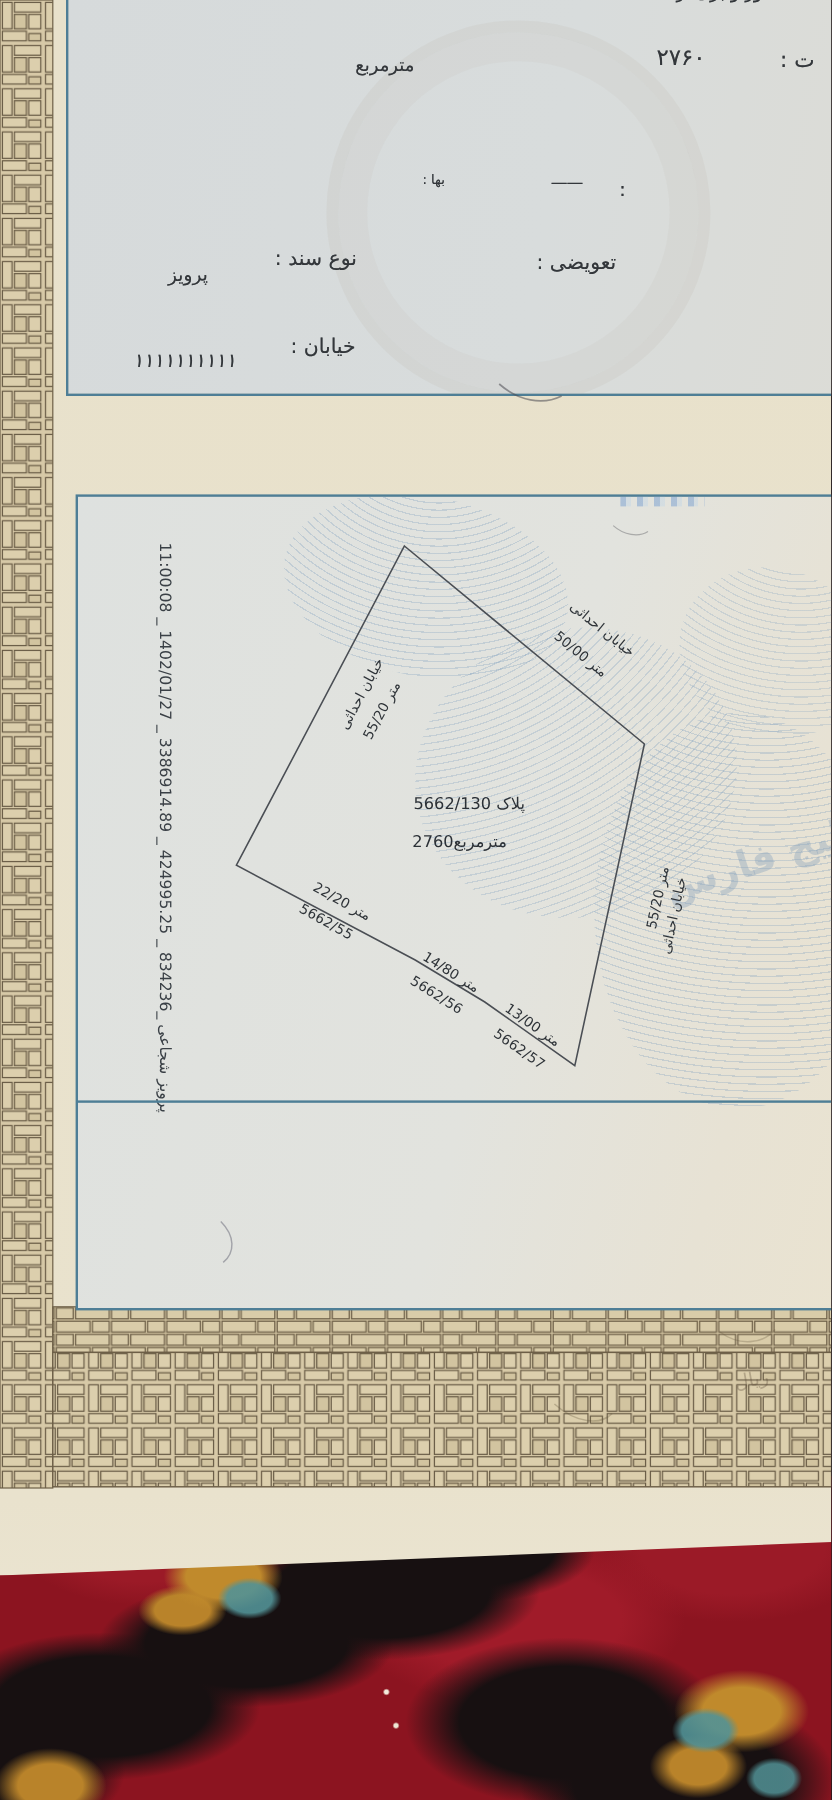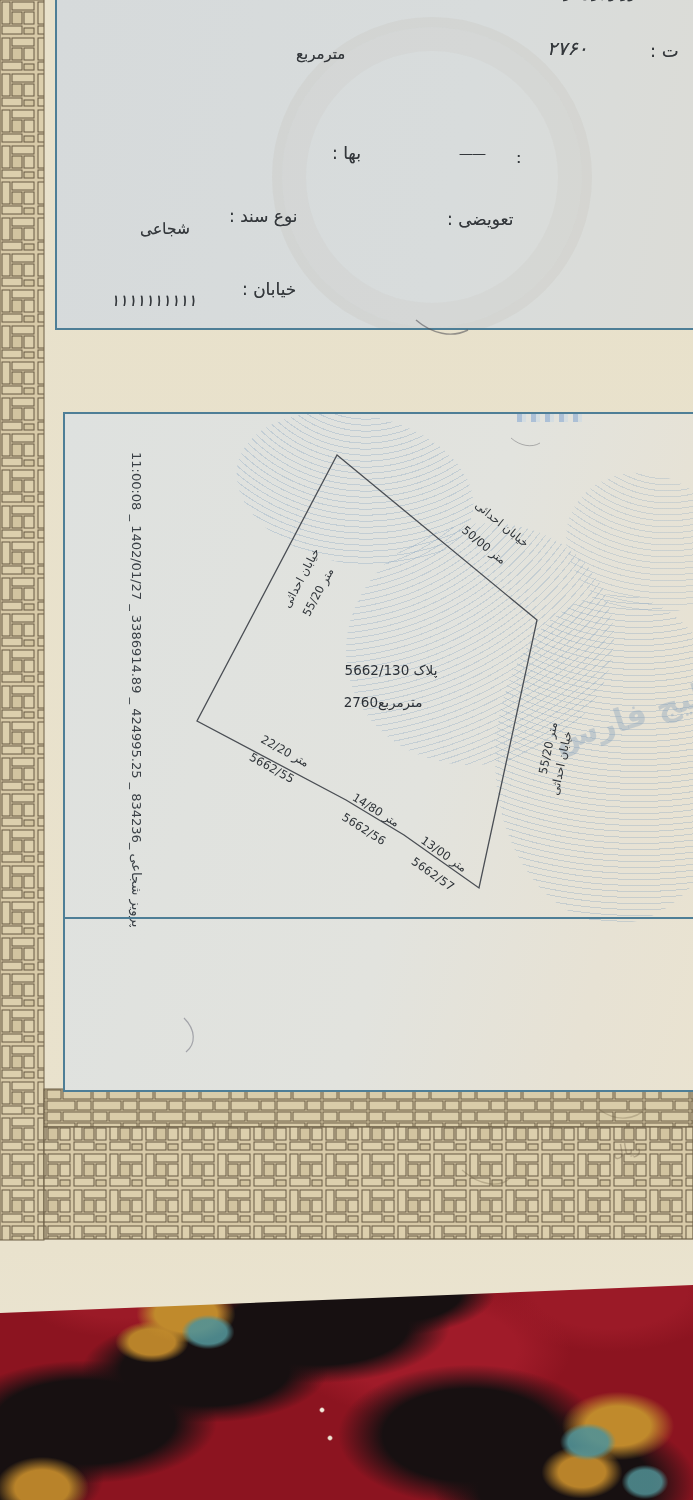--- a/index.html
+++ b/index.html
@@ -99,30 +99,30 @@
       <rect x="0" y="0" width="44" height="1240" fill="url(#weave)" stroke="#6d5f47" stroke-width="1"></rect>
       <rect x="44" y="1089" width="649" height="38" fill="url(#bricks)" stroke="#6d5f47" stroke-width="1"></rect>
       <rect x="44" y="1127" width="649" height="112" fill="url(#weave)" stroke="#6d5f47" stroke-width="1.2"></rect>
     </svg>
 
     <div class="panel panel-top">
       <div class="emblem"></div>
       <div class="htext rtl" style="left:497px;top:-6px;font-size:15px;">ور و بری از :</div>
 
       <div class="htext rtl" style="left:593px;top:50px;font-size:18px;">ت :</div>
-      <div class="htext" style="left:490px;top:47px;font-size:19px;font-style:italic;">۲۷۶۰</div>
+      <div class="htext" style="left:490px;top:47px;font-size:19px;">۲۷۶۰</div>
       <div class="htext rtl" style="left:239px;top:55px;font-size:15px;">مترمربع</div>
 
       <div class="htext rtl" style="left:459px;top:158px;font-size:16px;">:</div>
       <div class="htext" style="left:402px;top:155px;font-size:14px;letter-spacing:-1px;">——</div>
-      <div class="htext rtl" style="left:275px;top:153px;font-size:17px;">بها :</div>
+      <div class="htext rtl" style="left:295px;top:153px;font-size:11px;">بها :</div>
 
       <div class="htext rtl" style="left:390px;top:219px;font-size:17px;">تعویضی :</div>
       <div class="htext rtl" style="left:172px;top:216px;font-size:17px;">نوع سند :</div>
-      <div class="htext rtl" style="left:83px;top:230px;font-size:15.5px;transform:rotate(-1deg);">شجاعی</div>
+      <div class="htext rtl" style="left:83px;top:230px;font-size:15.5px;transform:rotate(-1deg);">پرویز</div>
 
       <div class="htext rtl" style="left:185px;top:289px;font-size:17px;">خیابان :</div>
       <div class="htext" style="left:55px;top:301px;font-size:16px;letter-spacing:2.5px;transform:skewX(-10deg);">۱۱۱۱۱۱۱۱۱۱</div>
     </div>
 
     <div class="panel panel-map">
       <div class="waves w1"></div>
       <div class="waves w2"></div>
       <div class="waves w3"></div>
       <div class="waves w4"></div>

